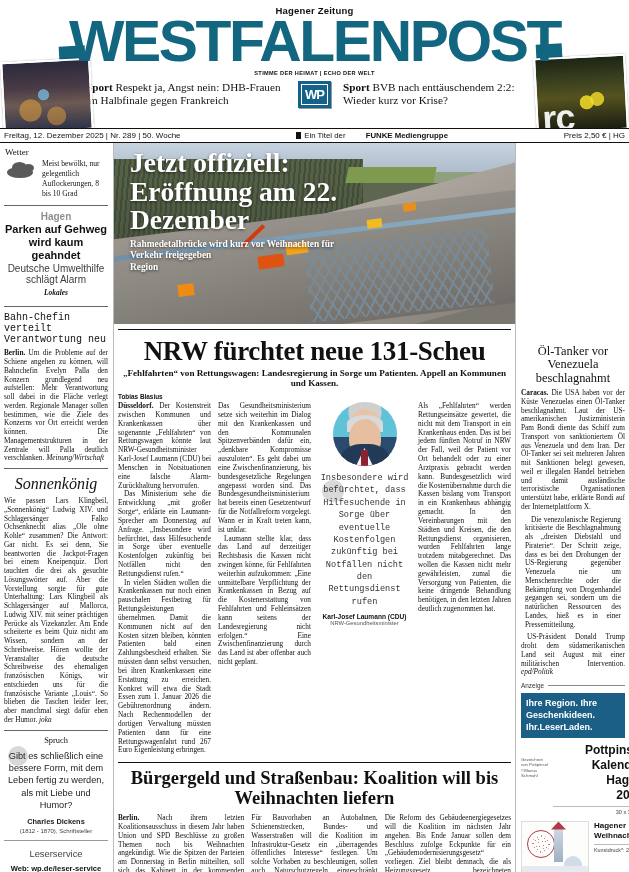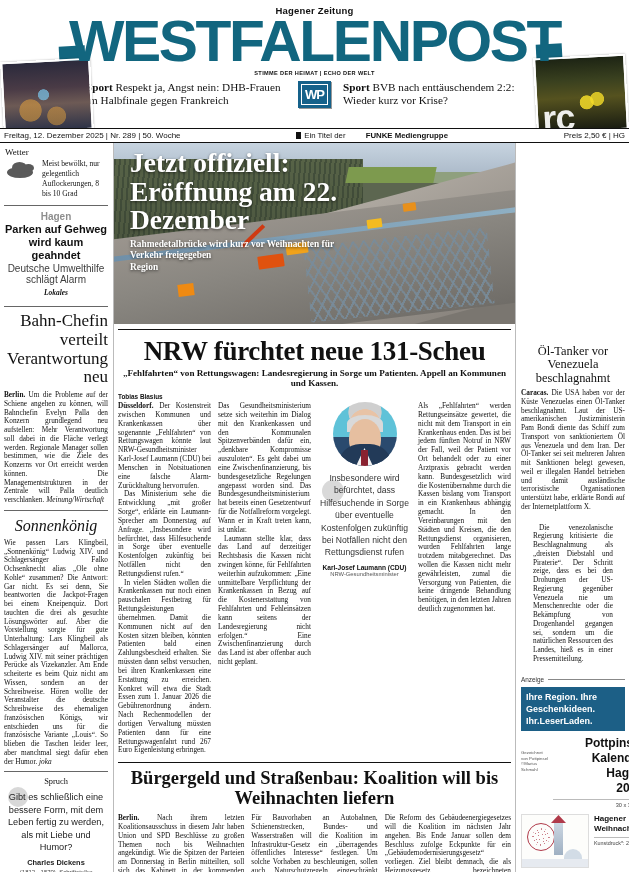--- a/index.html
+++ b/index.html
@@ -145,22 +145,22 @@
   .teaserbox .tb-sub{
     font-family:"Liberation Sans",sans-serif;font-size:10px;
     line-height:1.18;color:#3d3d3d;margin-top:1px;
   }
   .teaserbox .tb-ress{font-style:italic;font-size:7.4px;margin-top:2px;font-weight:bold;}
 
   .rule{border-top:.8px solid #666;margin:5px 0 5px;}
   .rule-thin{border-top:.6px solid #999;margin:5px 0;}
 
   .art-head-s{
-    font-family:Liberation Serif, serif;font-size:17px;
-    line-height:1.1;text-align:right;margin:0 0 4px;
+    font-family:Liberation Mono, monospace;font-size:10px;
+    line-height:1.1;text-align:left;margin:0 0 4px;
   }
   .art-body{
     font-size:7.3px;line-height:1.2;text-align:justify;
     font-family:"Liberation Serif",serif;hyphens:auto;
   }
   .art-body b.ort{font-weight:bold;}
   .art-body i{font-style:italic;}
 
   .glosse-head{
     font-family:"Liberation Serif",serif;font-style:italic;
@@ -290,21 +290,21 @@
   .portrait .face{position:absolute;left:50%;top:26%;width:32px;height:38px;margin-left:-16px;
     background:#e6bfa0;border-radius:50% 50% 44% 44%;}
   .portrait .hair{position:absolute;left:50%;top:20%;width:36px;height:17px;margin-left:-18px;
     background:#d9d9d9;border-radius:50% 50% 0 0;}
   .portrait .suit{position:absolute;left:50%;bottom:0;width:54px;height:22px;margin-left:-27px;
     background:#223a58;border-radius:26px 26px 0 0;}
   .portrait .tie{position:absolute;left:50%;bottom:0;width:7px;height:16px;margin-left:-3.5px;background:#8a2230;}
   .portrait .shirt{position:absolute;left:50%;bottom:0;width:17px;height:18px;margin-left:-8.5px;background:#f2f2f2;
     clip-path:polygon(50% 0,100% 100%,0 100%);}
   .quote-txt{
-    position:relative;font-family:Liberation Sans, sans-serif;
+    position:relative;font-family:Liberation Mono, monospace;
     font-size:8.6px;line-height:1.44;color:#333;padding:2px 2px 0;
   }
   .quote-txt .qdot{
     position:absolute;left:4px;top:10px;width:22px;height:22px;border-radius:50%;
     background:#d9d9d9;z-index:-1;
   }
   .q-author{font-family:"Liberation Sans",sans-serif;font-weight:bold;font-size:6.6px;margin-top:5px;}
   .q-role{font-family:"Liberation Sans",sans-serif;font-size:5.8px;color:#555;}
 
   
@@ -575,21 +575,22 @@
         </div>
       </div>
     </div>
 
     <div class="col-right">
 
       <div style="margin-top:198px">
         <div class="r-head">Öl-Tanker vor Venezuela beschlagnahmt</div>
         <div class="art-body">
           <p style="margin:0"><b class="ort">Caracas.</b><span> Die USA haben vor der Küste Venezuelas einen Öl-Tanker beschlagnahmt. Laut der US-amerikanischen Justizministerin Pam Bondi diente das Schiff zum Transport von sanktioniertem Öl aus Venezuela und dem Iran. Der Öl-Tanker sei seit mehreren Jahren mit Sanktionen belegt gewesen, weil er illegalen Handel betrieben und damit ausländische terroristische Organisationen unterstützt habe, erklärte Bondi auf der Internetplattform X.</span></p>
-          <p style="margin:12px;text-indent:6px">Die venezolanische Regierung kritisierte die Beschlagnahmung als „dreisten Diebstahl und Piraterie“. Der Schritt zeige, dass es bei den Drohungen der US-Regierung gegenüber Venezuela nie um Menschenrechte oder die Bekämpfung von Drogenhandel gegangen sei, sondern um die natürlichen Ressourcen des Landes, hieß es in einer Pressemitteilung.</p>
+          <p style="margin:4px;text-indent:6px">Die venezolanische Regierung kritisierte die Beschlagnahmung als „dreisten Diebstahl und Piraterie“. Der Schritt zeige, dass es bei den Drohungen der US-Regierung gegenüber Venezuela nie um Menschenrechte oder die Bekämpfung von Drogenhandel gegangen sei, sondern um die natürlichen Ressourcen des Landes, hieß es in einer Pressemitteilung.</p>
+          <p style="margin:0;text-indent:6px"><span>US-Präsident Donald Trump droht dem südamerikanischen Land seit August mit einer militärischen Intervention. </span><i>epd/Politik</i></p>
         </div>
       </div>
 
       <div class="anzeige-lbl">
         <span>Anzeige</span>
         <span class="ln"></span>
       </div>
 
       <div class="ad">
         <div class="ad-band">

